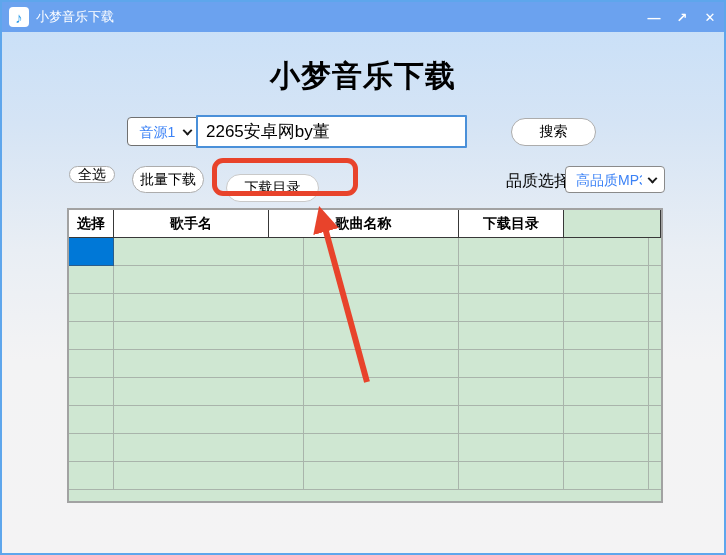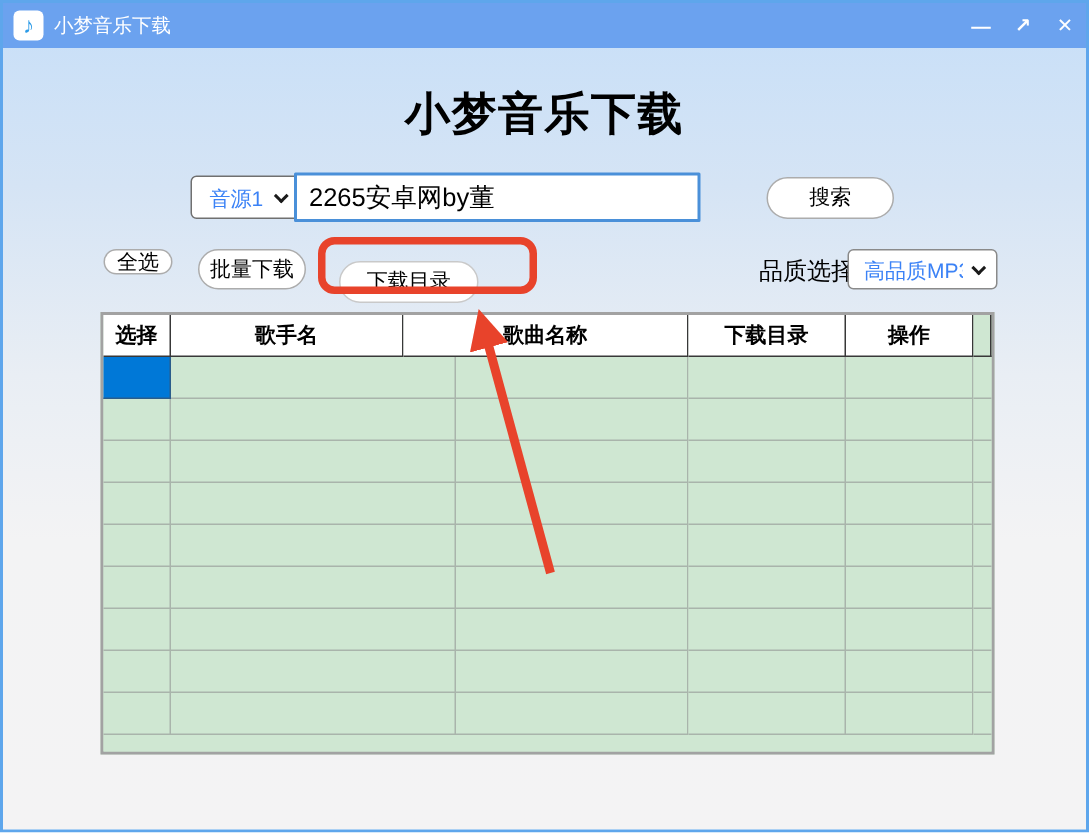--- a/index.html
+++ b/index.html
@@ -143,21 +143,20 @@
     </select>
     <span class="chev"></span>
   </div>
 
   <div class="results-table">
       <div class="tr header">
         <div class="th c0">选择</div>
         <div class="th c2">歌手名</div>
         <div class="th c1">歌曲名称</div>
         <div class="th c3">下载目录</div>
-        <div class="th c4">操作</div>
         <div class="th cg"></div>
       </div>
       <div class="tr">
         <div class="td c0 selected"></div>
         <div class="td c1"></div>
         <div class="td c2"></div>
         <div class="td c3"></div>
         <div class="td c4"></div>
         <div class="td cg"></div>
       </div>

